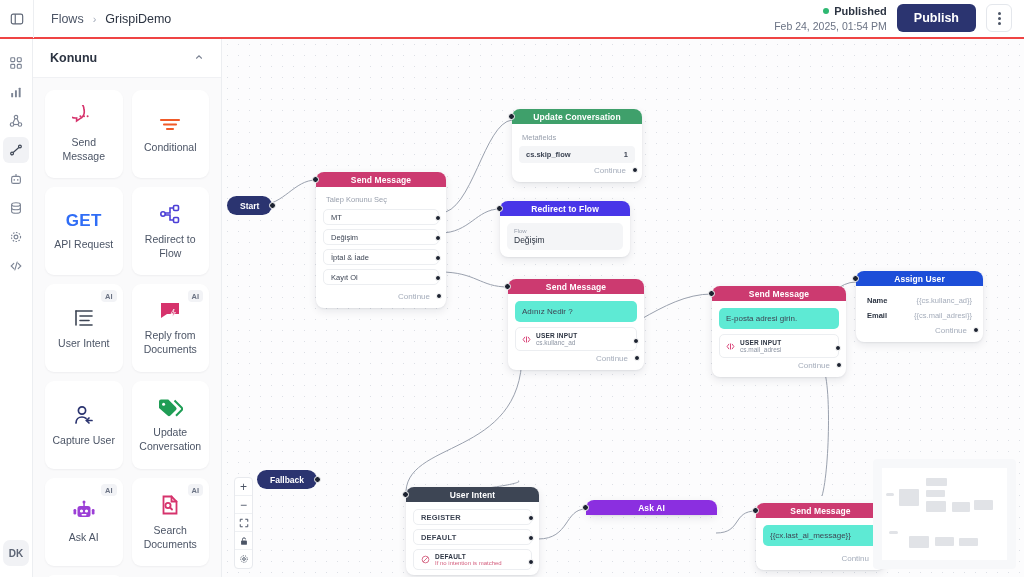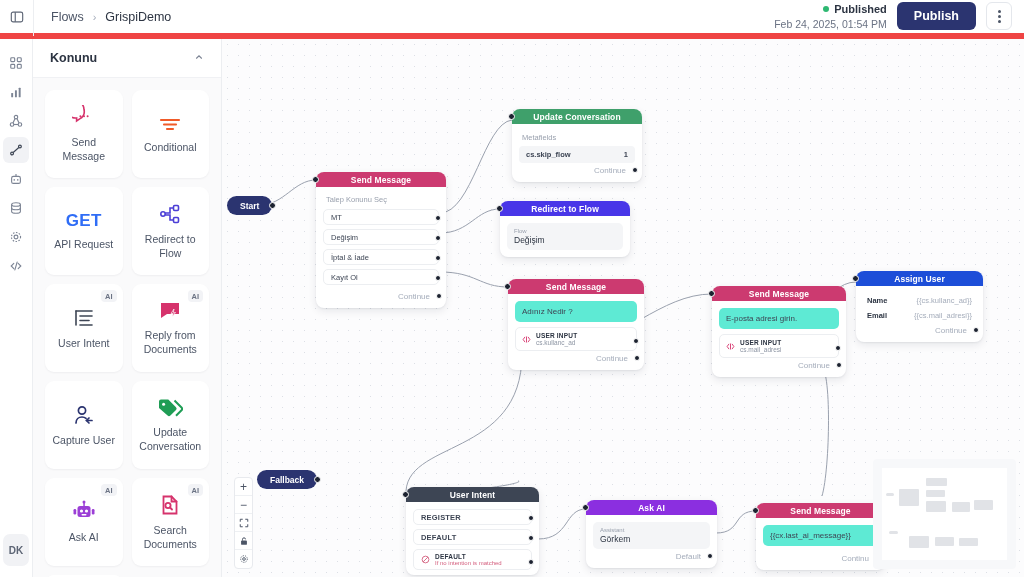--- a/index.html
+++ b/index.html
@@ -7,21 +7,21 @@
     width: 1024px; height: 577px;
     font-family: "Liberation Sans", sans-serif;
     background: #ffffff;
     overflow: hidden;
   }
   #app { position: relative; width: 1024px; height: 577px; }
 
   
   .topbar {
     position: absolute; left: 0; top: 0; width: 1024px; height: 39px;
-    background: #fff; border-bottom: 6px solid #ef4444;
+    background: #fff; border-bottom: 2px solid #ef4444;
     display: flex; align-items: center;
   }
   .panel-toggle {
     width: 34px; height: 39px; display: flex; align-items: center; justify-content: center;
     border-right: 1px solid #eceef1; height: 39px;
   }
   .breadcrumb { display: flex; align-items: center; gap: 9px; padding-left: 17px; }
   .bc-link { font-size: 12.5px; color: #4c5566; }
   .bc-sep { font-size: 11px; color: #a5adbb; }
   .bc-current { font-size: 12.5px; color: #2c3442; }
@@ -51,21 +51,21 @@
     display: flex; flex-direction: column; align-items: center; padding-top: 11px; gap: 3px;
   }
   .rail-item {
     width: 26px; height: 26px; border-radius: 6px; display: flex;
     align-items: center; justify-content: center; cursor: pointer;
     color: #7c8494;
   }
   .rail-item.active { background: #f1f2f5; color: #3d4554; }
   .rail-spacer { flex: 1; }
   .avatar {
-    width: 26px; height: 32px; border-radius: 7px; background: #f1f2f5;
+    width: 26px; height: 26px; border-radius: 7px; background: #f1f2f5;
     display: flex; align-items: center; justify-content: center;
     font-size: 10px; font-weight: bold; color: #5d6575; margin-bottom: 11px;
   }
 
   
   .sidebar {
     position: absolute; left: 33px; top: 39px; width: 189px; height: 538px;
     background: #fafafb; border-right: 1px solid #eceef1; overflow: hidden;
   }
   .sidebar-head {
@@ -582,30 +582,20 @@
             <div class="def-2">If no intention is matched</div>
           </div>
           <span class="dot dot-sm" style="right:-3px; top:9px;"></span>
         </div>
       </div>
     </div>
 
     <div class="node" style="left:364px; top:461px; width:131px;">
       <div class="node-head" style="background:#8b2fe0">Ask AI</div>
       <span class="dot" style="left:-4px; top:4px;"></span>
-      <div class="node-body">
-        <div style="background:#f4f5f7;border-radius:5px;padding:5px 7px;">
-          <div class="node-field-label">Assistant</div>
-          <div class="node-field-val">Görkem</div>
-        </div>
-        <div class="continue">
-          <span>Default</span>
-          <span class="dot dot-sm" style="right:-3px; top:4px;"></span>
-        </div>
-      </div>
     </div>
 
     <div class="node" style="left:534px; top:464px; width:129px;">
       <div class="node-head" style="background:#cc3a70">Send Message</div>
       <span class="dot" style="left:-4px; top:4px;"></span>
       <div class="node-body">
         <div class="node-text">{{cx.last_ai_message}}</div>
         <div class="continue">
           <span>Continu</span>
         </div>

